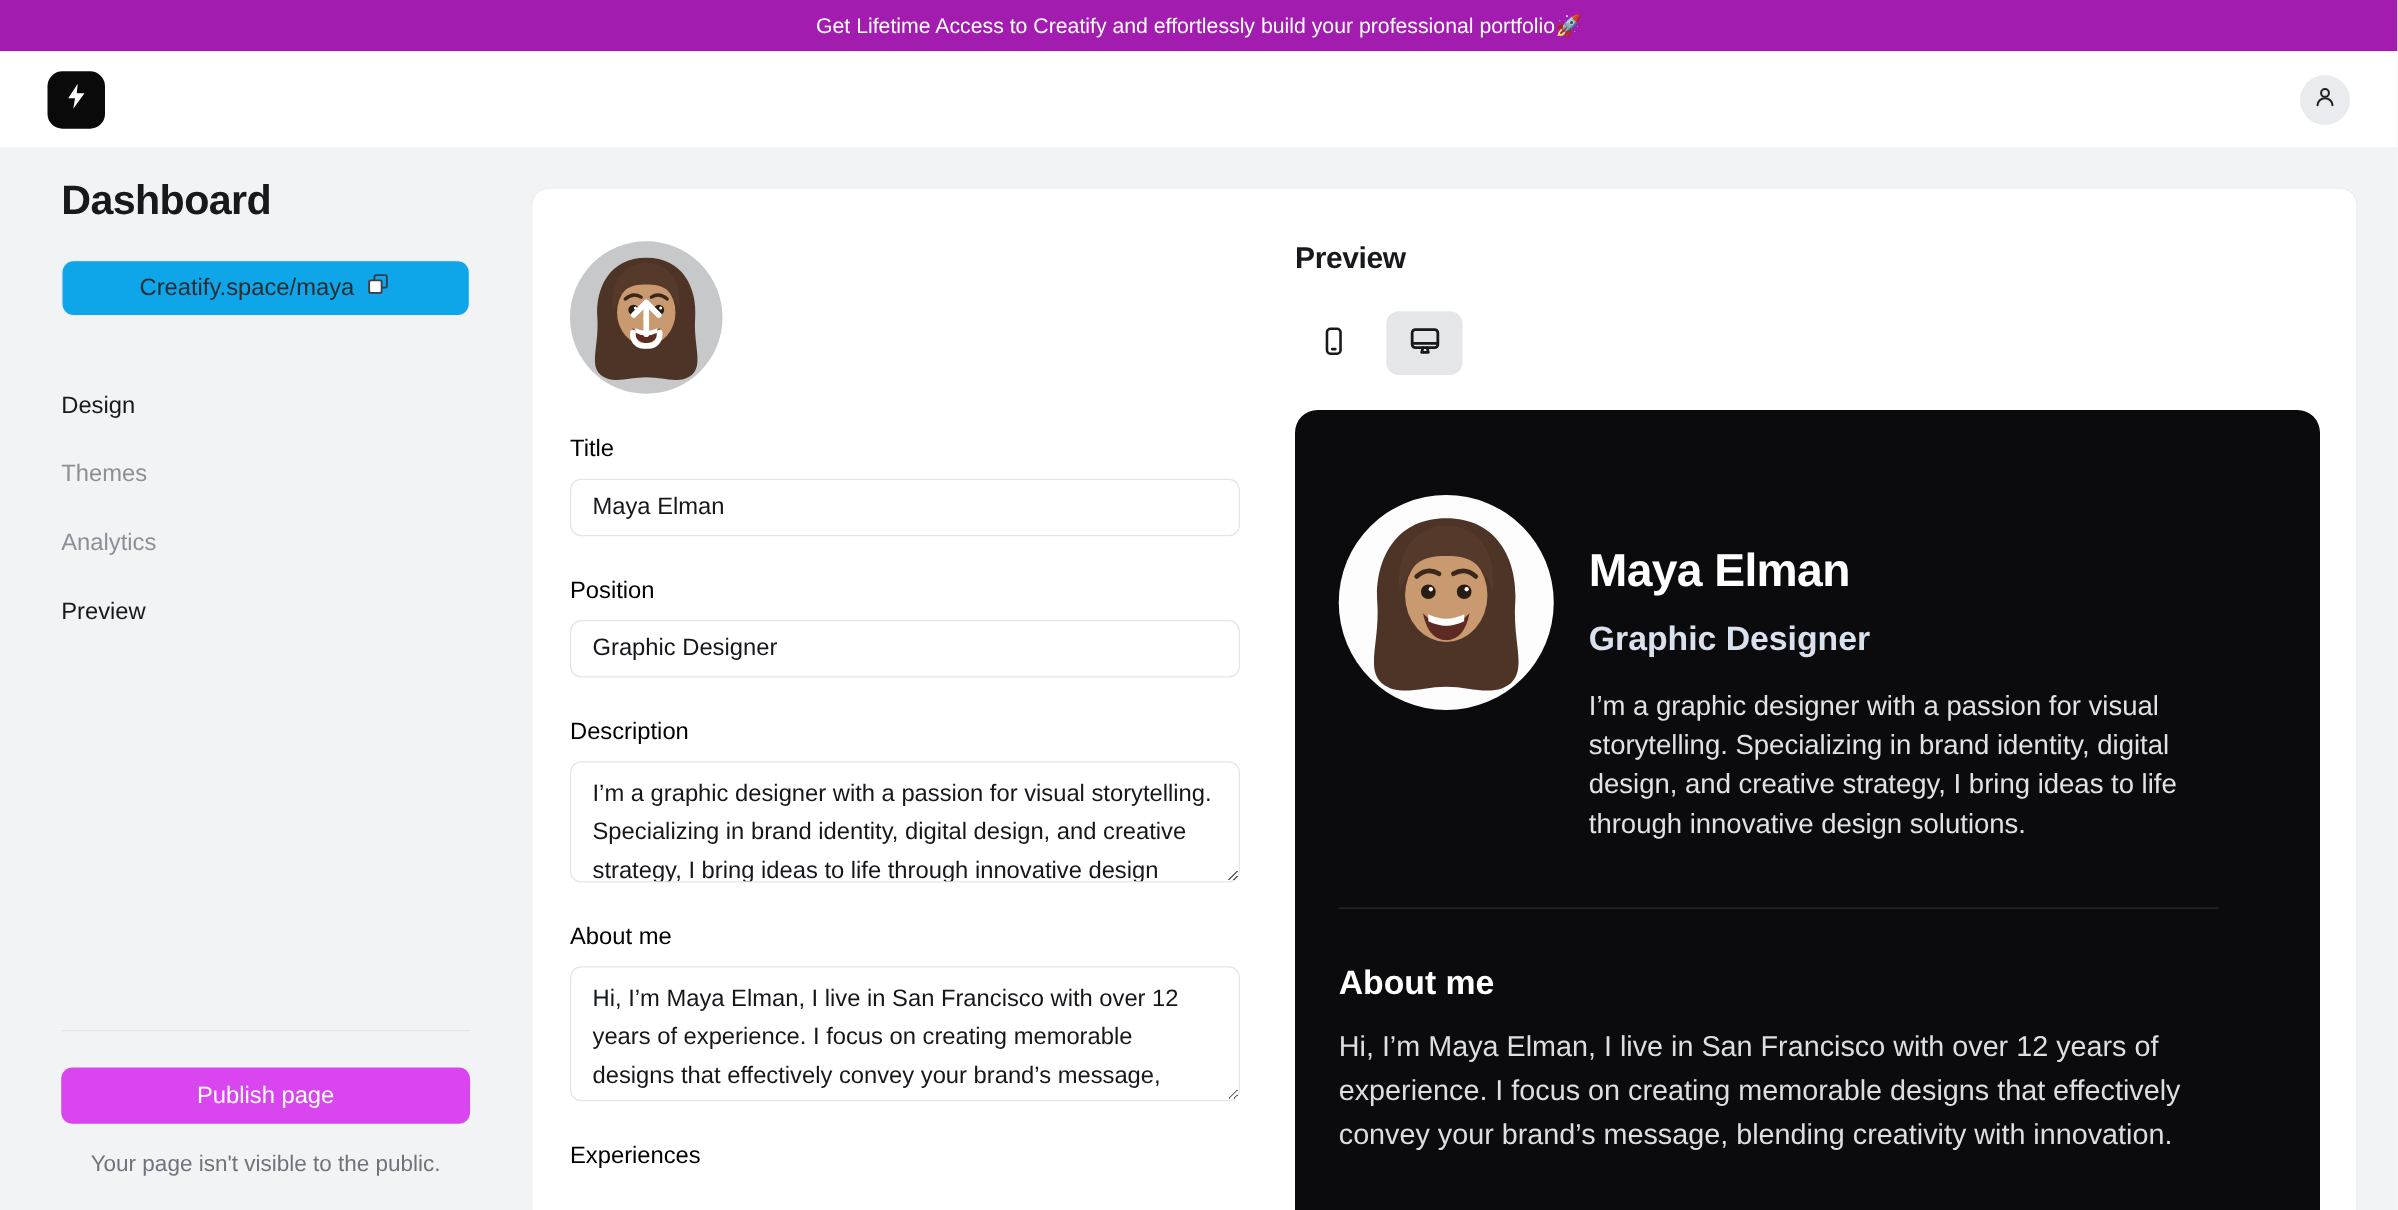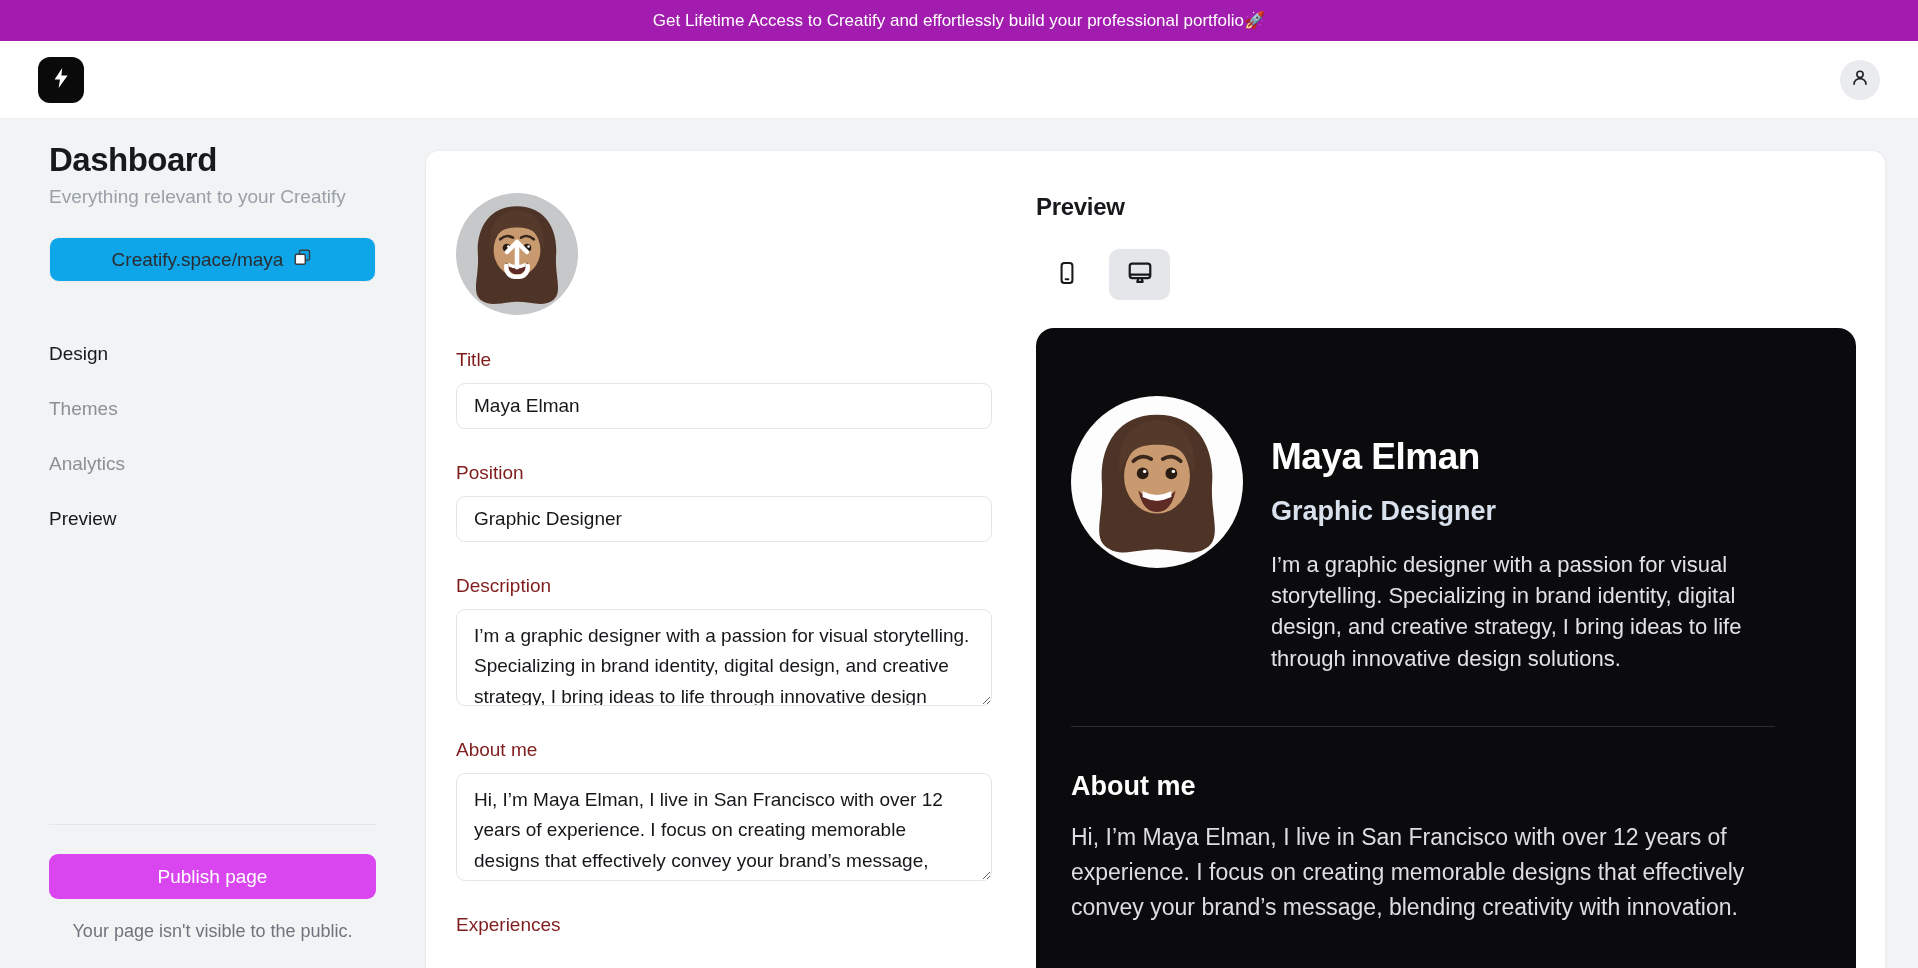--- a/index.html
+++ b/index.html
@@ -42,21 +42,21 @@
           border-radius:14px 14px 0 0; margin:31px 32px 0 0;
           padding:42px 29px 0 30px; display:flex; overflow:hidden; }
 
   
   .form-col { width:536px; flex-shrink:0; }
   .avatar-upload { width:122px; height:122px; border-radius:50%; background:#c7c8c9;
                    position:relative; overflow:hidden; cursor:pointer; }
   .avatar-upload svg.memoji, .pv-avatar svg.memoji { width:100%; height:100%; display:block; }
   .upload-overlay { position:absolute; inset:0; display:flex; align-items:center;
                     justify-content:center; }
-  .field-label { color:#7f1d1d; font-size:19px; margin:33px 0 12px; }
+  .field-label { color:#000000; font-size:19px; margin:33px 0 12px; }
   .field-label.first { margin-top:34px; }
   .text-input { width:100%; height:46px; border:1px solid #e3e5e8; border-radius:9px;
                 padding:0 17px; font-size:19px; color:#15171a; font-family:inherit;
                 background:#fff; outline:none; }
   .text-area { width:100%; border:1px solid #e3e5e8; border-radius:9px;
                padding:11px 17px; font-size:19px; line-height:1.6; color:#15171a;
                font-family:inherit; background:#fff; outline:none; resize:both;
                overflow:hidden; display:block; }
   .ta-description { height:97px; }
   .ta-about { height:108px; }
@@ -105,21 +105,20 @@
         <path d="M5.5 18.8 a6.5 6.2 0 0 1 13 0"></path>
       </svg>
     </span>
   </button>
 </div>
 
 <div class="page">
 
   <div class="sidebar">
     <div class="sb-title">Dashboard</div>
-    <div class="sb-subtitle">Everything relevant to your Creatify</div>
 
     <div class="url-pill">
       <span>Creatify.space/maya</span>
       <span>
         <svg width="21" height="21" viewBox="0 0 24 24" fill="none" stroke="#3a3d42" stroke-width="1.7">
           <rect x="8.6" y="3.6" width="11.4" height="11.4" rx="1.6"></rect>
           <rect x="3.8" y="8.4" width="11.4" height="11.4" rx="1.6" fill="#fff"></rect>
         </svg>
       </span>
     </div>

